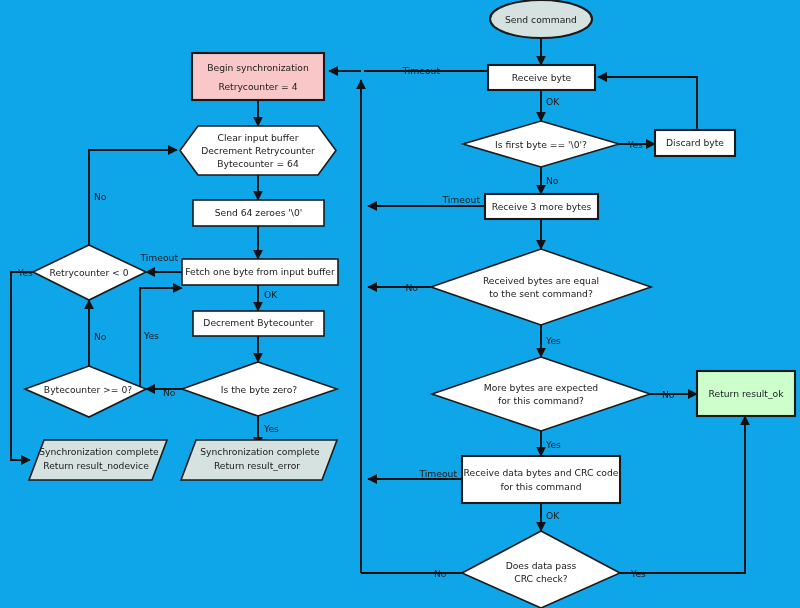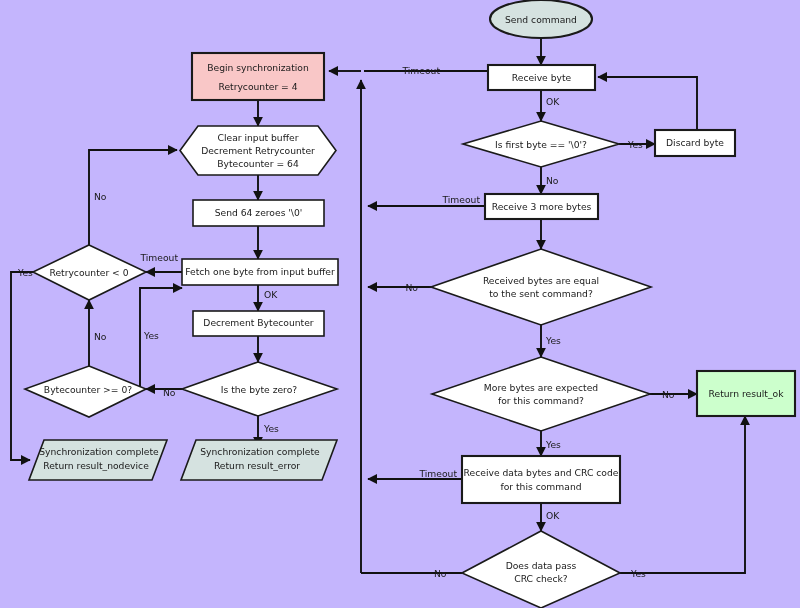--- a/index.html
+++ b/index.html
@@ -10,21 +10,21 @@
   body {
     width: 800px;
     height: 608px;
     font-family: "DejaVu Sans", sans-serif;
     overflow: hidden;
   }
   #flowchart-root {
     position: relative;
     width: 800px;
     height: 608px;
-    background: #c4b5fd;
+    background: #0ea5e9;
   }
   svg#flow-svg {
     display: block;
     width: 800px;
     height: 608px;
   }
   .node-shape {
     stroke: #1a1a1a;
     stroke-width: 1.6;
   }

